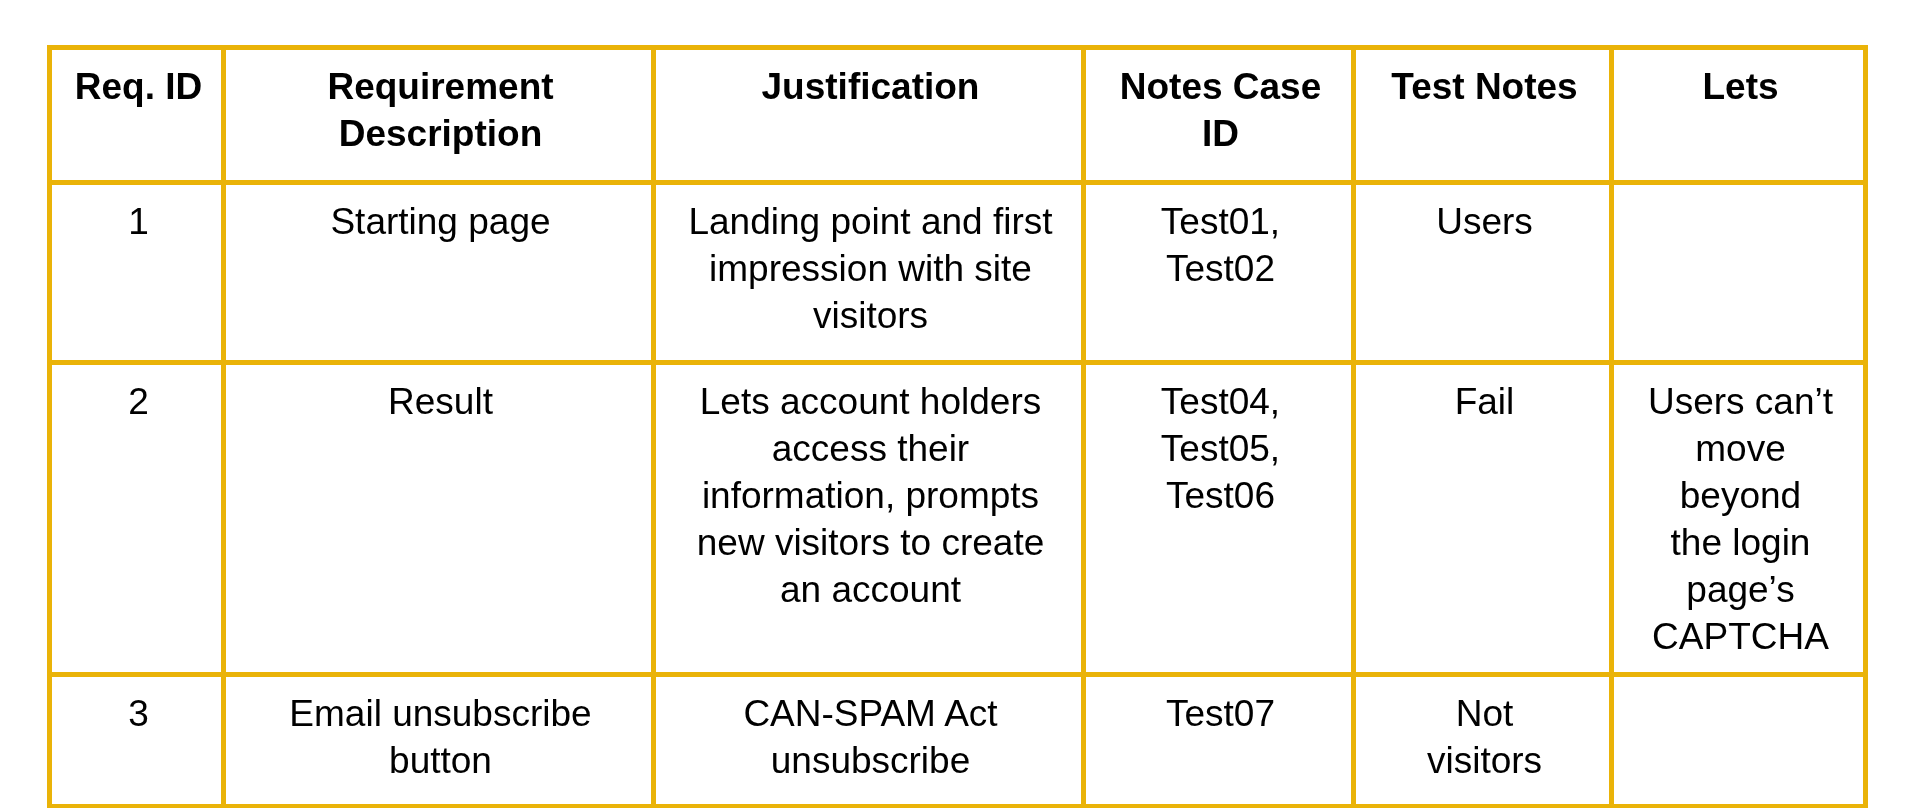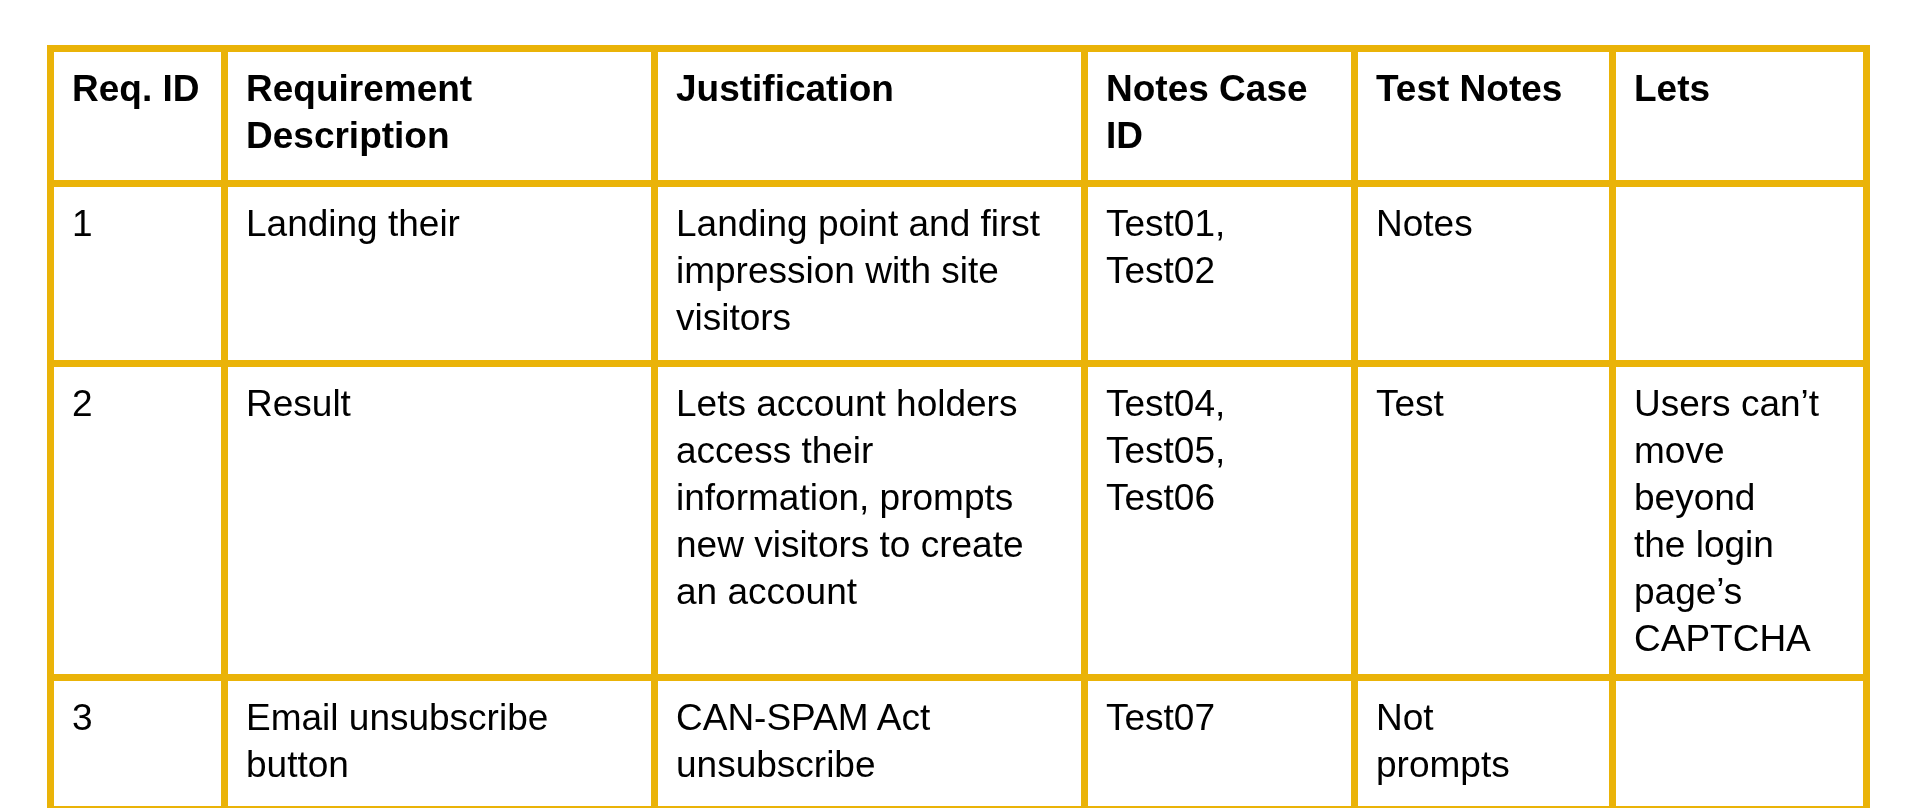--- a/index.html
+++ b/index.html
@@ -24,23 +24,23 @@
     border: 4px solid #000000;
   }
   col.c1 { width: 174px; }
   col.c2 { width: 430px; }
   col.c3 { width: 430px; }
   col.c4 { width: 270px; }
   col.c5 { width: 258px; }
   col.c6 { width: 254px; }
   .req-table th,
   .req-table td {
-    border: 7px solid #eab308;
+    border: 5px solid #eab308;
     vertical-align: top;
-    text-align: left;
+    text-align: center;
     padding: 13px 14px 12px 18px;
     font-size: 37px;
     line-height: 47px;
     white-space: pre-line;
     overflow: hidden;
   }
   .req-table th {
     font-weight: 700;
   }
   tr.r-header { height: 135px; }
@@ -68,52 +68,52 @@
       <th>Justification</th>
       <th>Notes Case
 ID</th>
       <th>Test Notes</th>
       <th>Lets</th>
     </tr>
   </thead>
   <tbody>
     <tr class="r-1">
       <td>1</td>
-      <td>Landing their</td>
+      <td>Starting page</td>
       <td>Landing point and first
 impression with site
 visitors</td>
       <td>Test01,
 Test02</td>
-      <td>Notes</td>
+      <td>Users</td>
       <td></td>
     </tr>
     <tr class="r-2">
       <td>2</td>
       <td>Result</td>
       <td>Lets account holders
 access their
 information, prompts
 new visitors to create
 an account</td>
       <td>Test04,
 Test05,
 Test06</td>
-      <td>Test</td>
+      <td>Fail</td>
       <td>Users can’t
 move beyond
 the login
 page’s
 CAPTCHA</td>
     </tr>
     <tr class="r-3">
       <td>3</td>
       <td>Email unsubscribe
 button</td>
       <td>CAN-SPAM Act
 unsubscribe</td>
       <td>Test07</td>
       <td>Not
-prompts</td>
+visitors</td>
       <td></td>
     </tr>
   </tbody>
 </table>
 
 </body></html>

